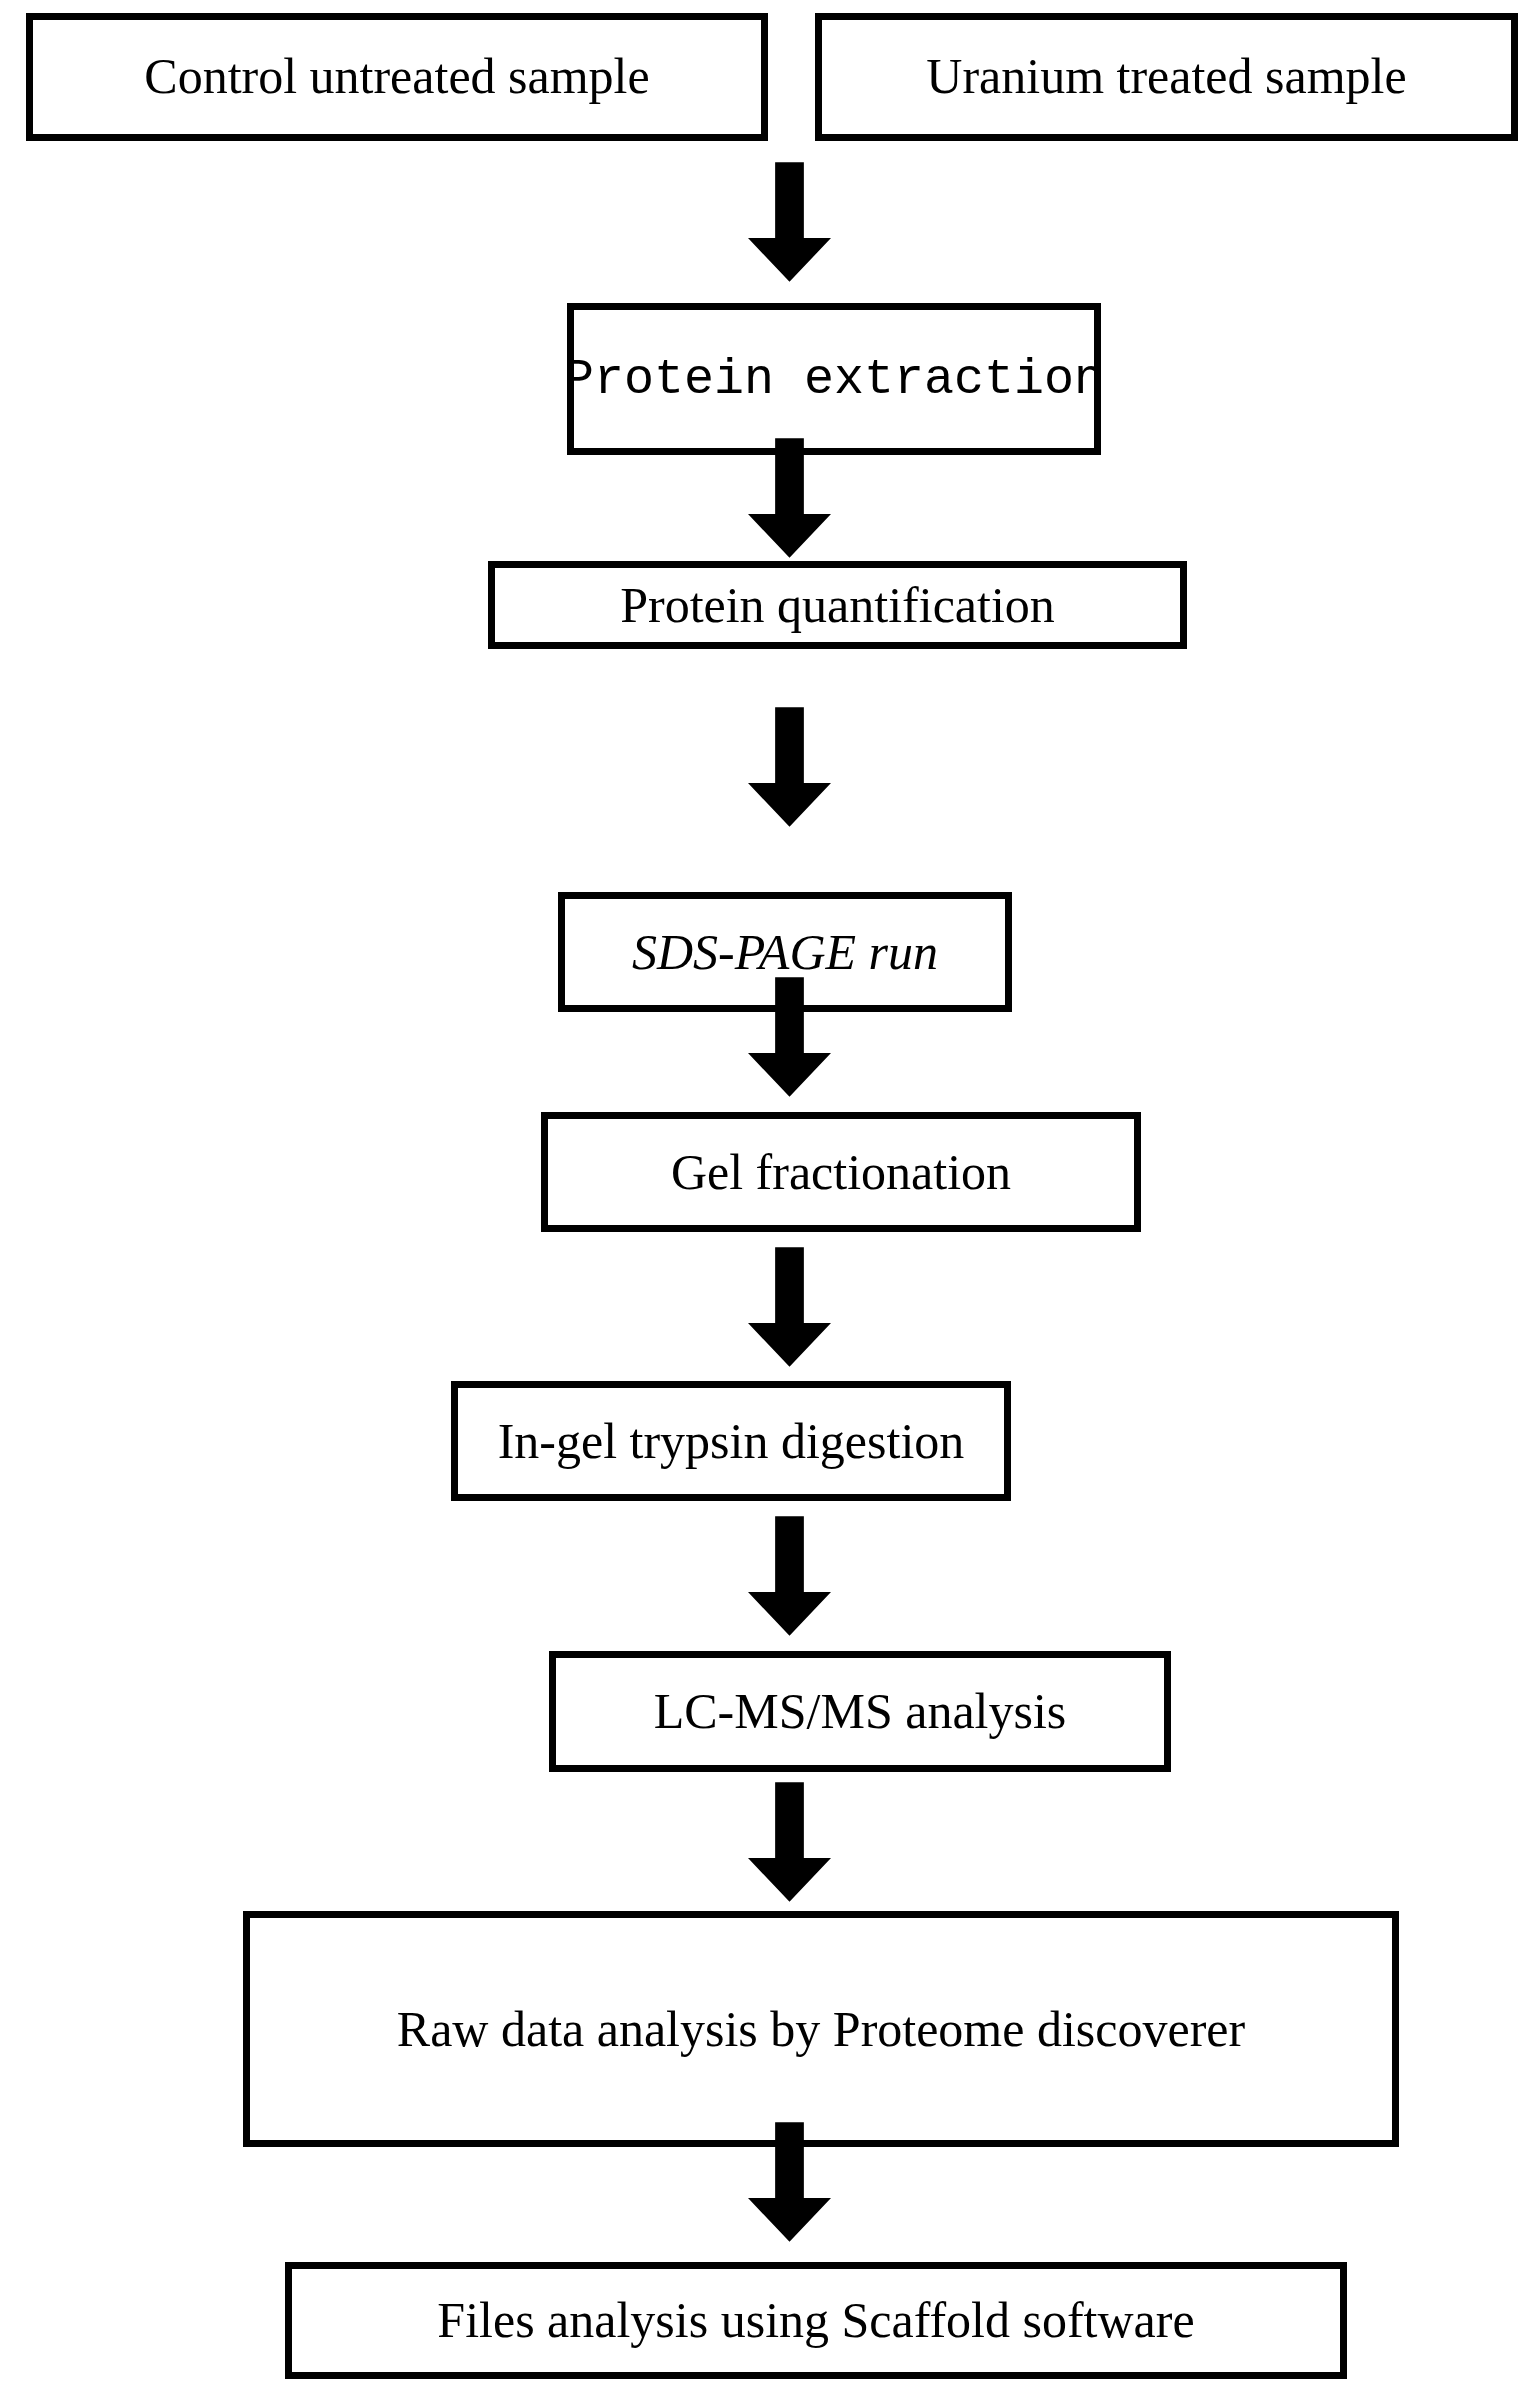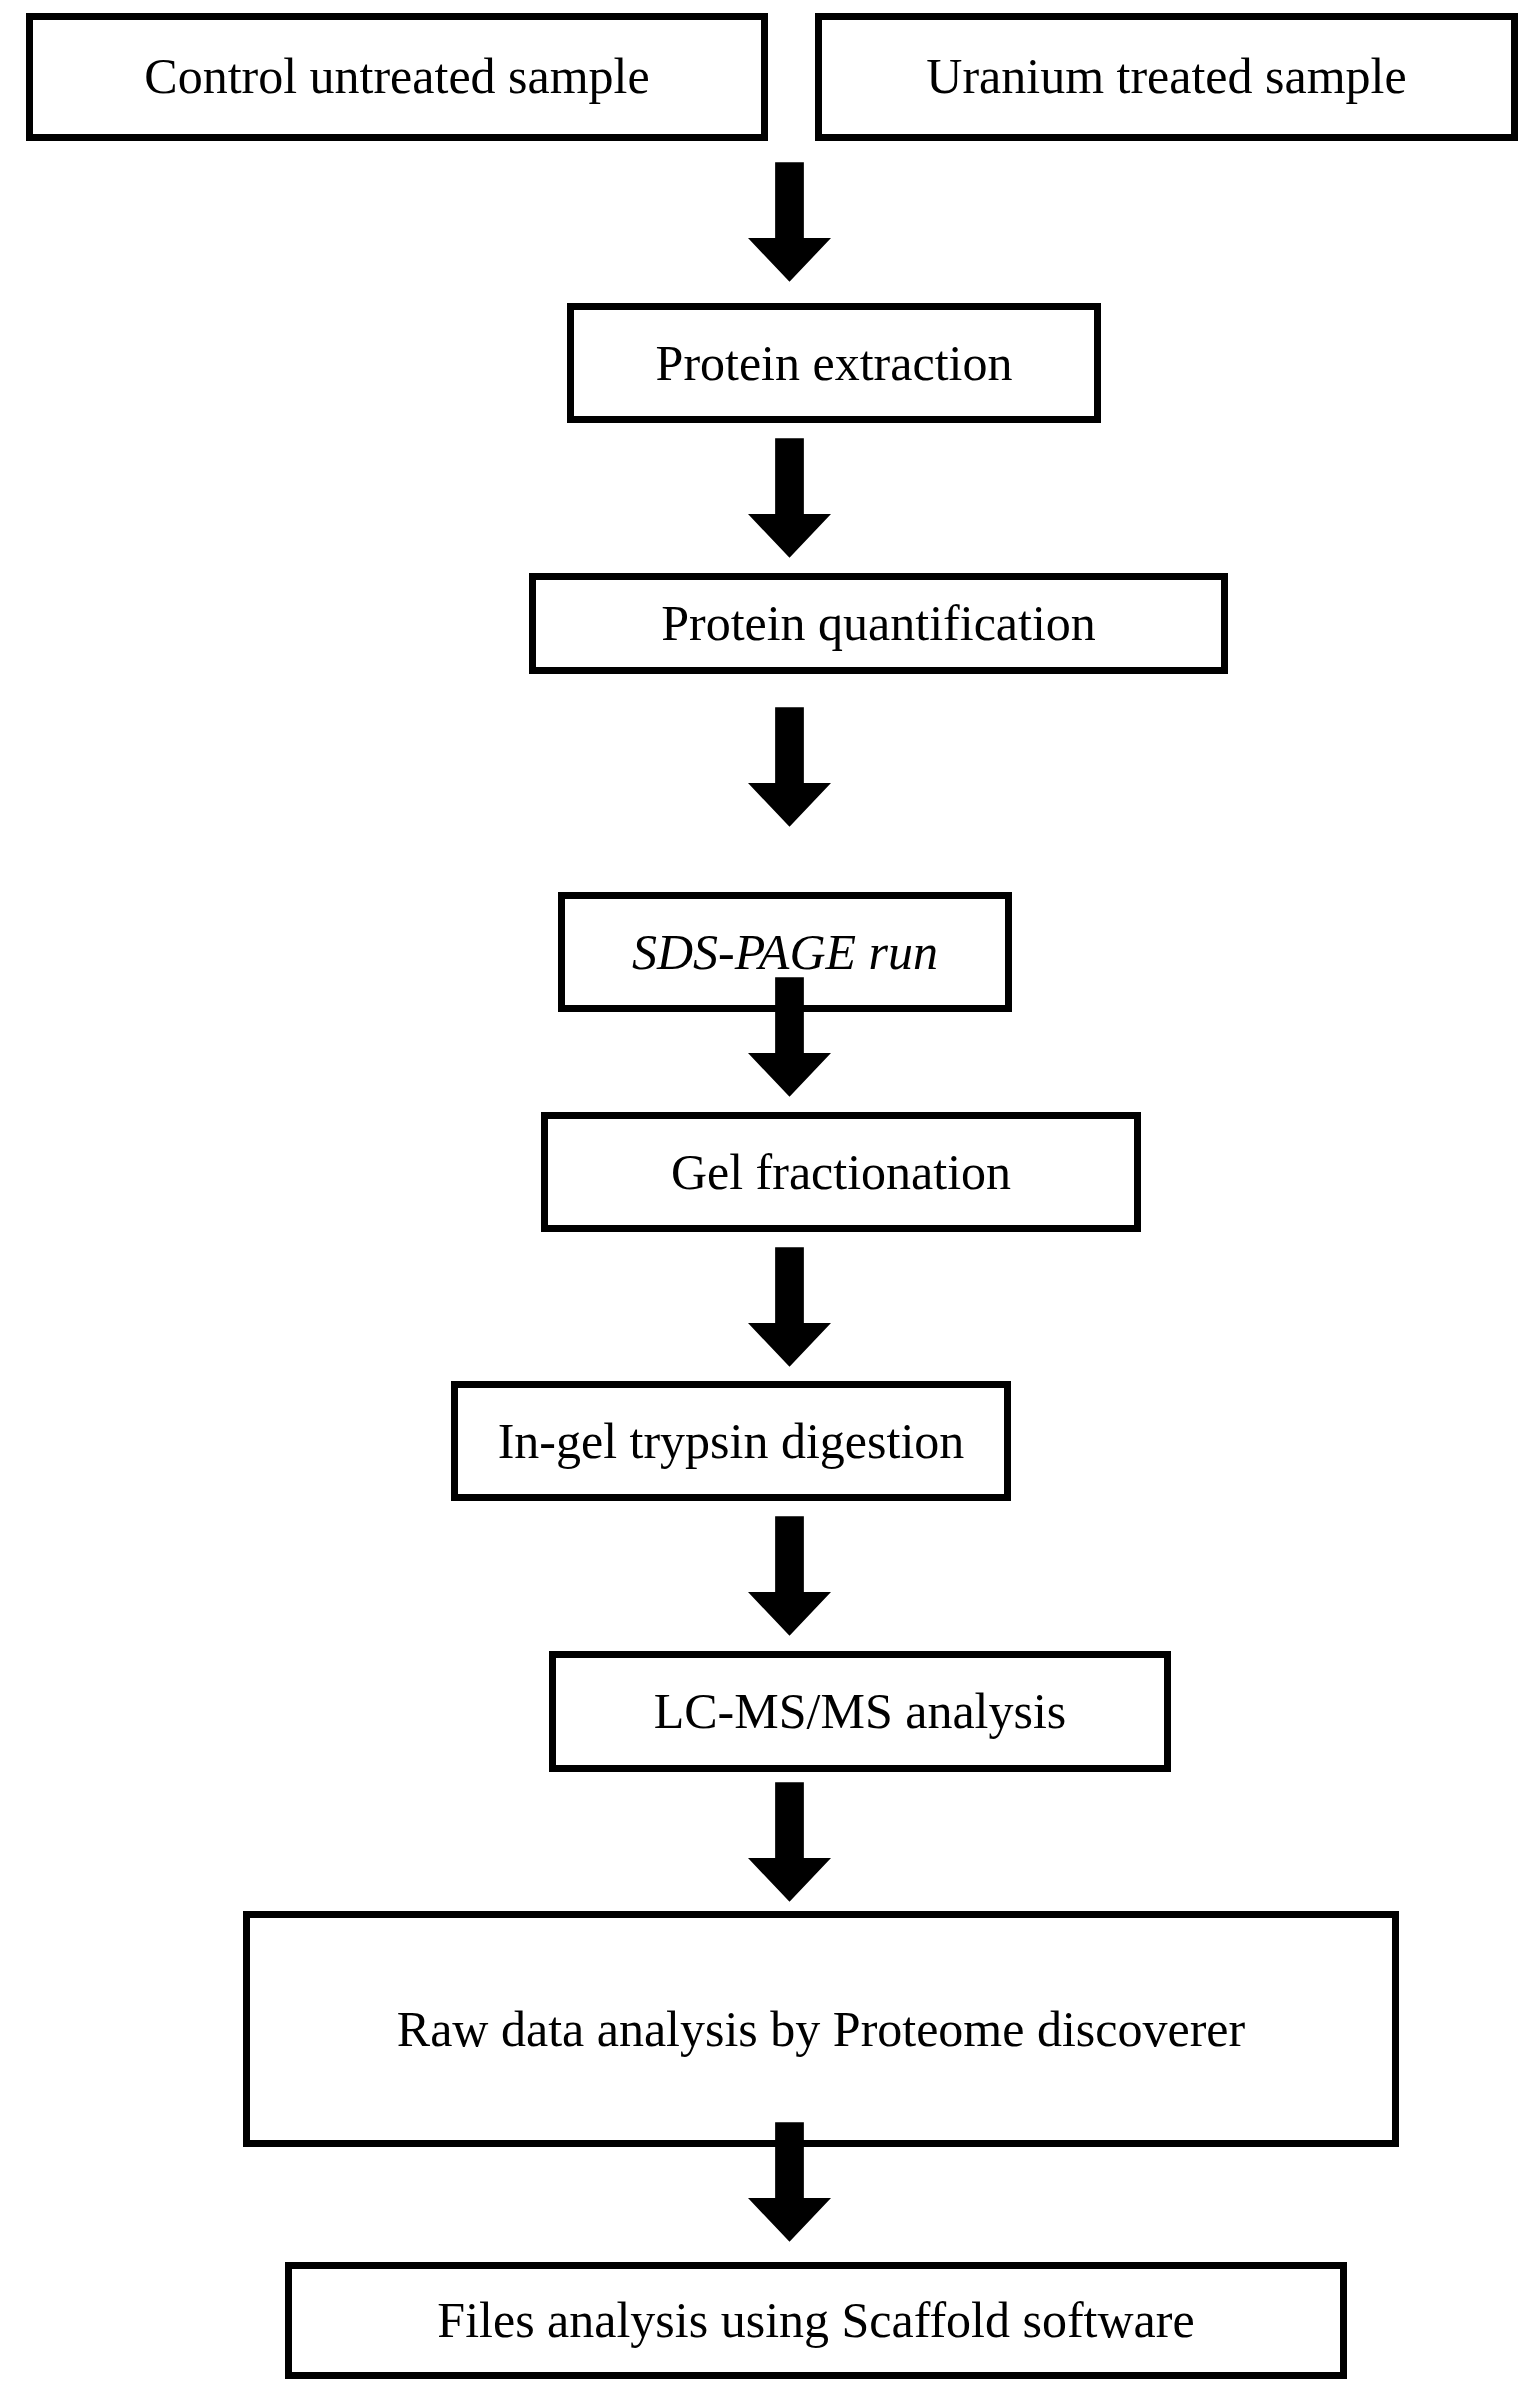--- a/index.html
+++ b/index.html
@@ -53,29 +53,29 @@
     <span>Control untreated sample</span>
   </div>
   <div class="box" style="left:815px; top:12.8px; width:703px; height:128px;">
     <span>Uranium treated sample</span>
   </div>
 
   <svg class="arrow" style="left:748px; top:162px;" viewBox="0 0 104 150" aria-hidden="true">
     <polygon points="34,0 70,0 70,95 104,95 52,150 0,95 34,95"></polygon>
   </svg>
 
-  <div class="box" style="left:567px; top:303px; width:534px; height:120px;">
+  <div class="box" style="left:567px; top:303px; width:534px; height:152px;font-family:Liberation Mono, monospace;">
     <span>Protein extraction</span>
   </div>
 
   <svg class="arrow" style="left:748px; top:438px;" viewBox="0 0 104 150" aria-hidden="true">
     <polygon points="34,0 70,0 70,95 104,95 52,150 0,95 34,95"></polygon>
   </svg>
 
-  <div class="box" style="left:488px; top:573px; width:699px; height:101px;margin-left:41px;">
+  <div class="box" style="left:488px; top:561px; width:699px; height:88px;">
     <span>Protein quantification</span>
   </div>
 
   <svg class="arrow" style="left:748px; top:707px;" viewBox="0 0 104 150" aria-hidden="true">
     <polygon points="34,0 70,0 70,95 104,95 52,150 0,95 34,95"></polygon>
   </svg>
 
   <div class="box" style="left:558px; top:892px; width:454px; height:120px;font-style:italic;">
     <span>SDS-PAGE run</span>
   </div>

